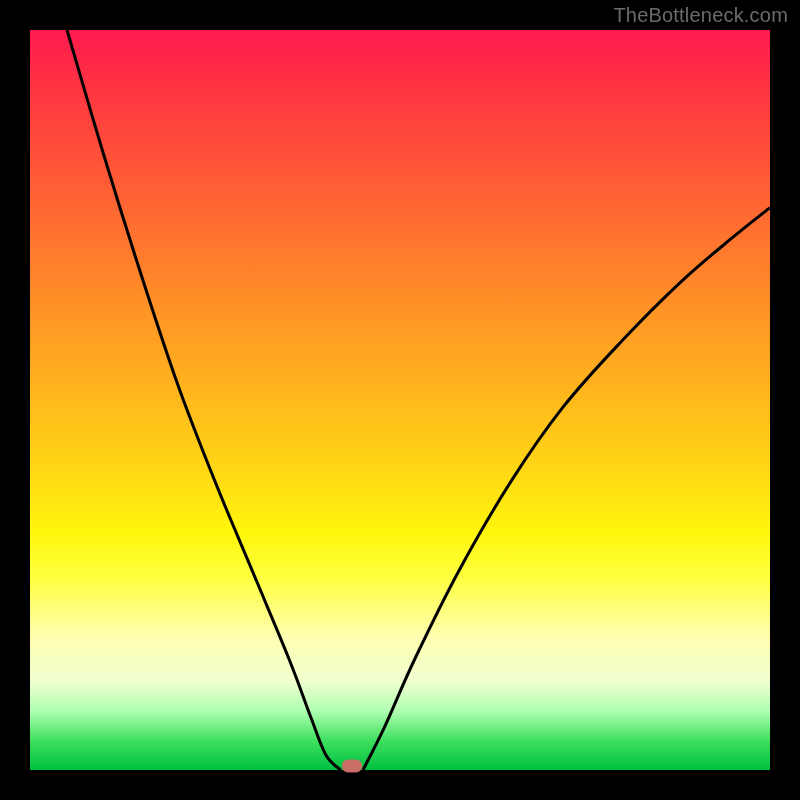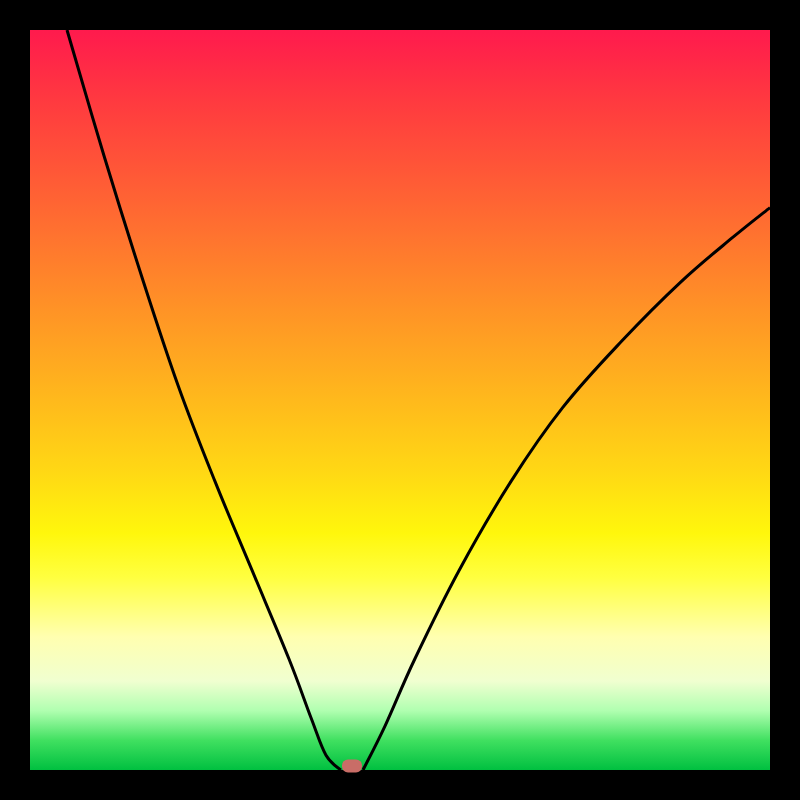--- a/index.html
+++ b/index.html
@@ -66,20 +66,21 @@
     height: 13px;
     background: #c96d67;
     border-radius: 6px;
     transform: translate(-50%, -50%);
   }
 </style>
 </head>
 <body>
 
 <div class="frame">
+  <div class="watermark">TheBottleneck.com</div>
   <div class="plot-area">
     <svg class="curve" viewBox="0 0 740 740" preserveAspectRatio="none">
       <path id="curve-left" fill="none" stroke="#000" stroke-width="3" d="M 37 0 C 43.66 22.644000000000013, 60.68 81.84400000000008, 74 125.80000000000007 C 87.32 169.75600000000006, 97.68 202.90800000000002, 111 244.2 C 124.32 285.49199999999996, 134.68 317.904, 148 355.2 C 161.32 392.496, 171.68 418.09999999999997, 185 451.4 C 198.32 484.7, 208.68 508.232, 222 540.2 C 235.32 572.168, 248.344 602.36, 259 629 C 269.656 655.64, 274.53999999999996 670.884, 281.2 688.2 C 287.86 705.5160000000001, 290.67199999999997 715.8760000000001, 296 725.2 C 301.32800000000003 734.524, 308.136 737.336, 310.8 740"></path>
       <path id="curve-right" fill="none" stroke="#000" stroke-width="3" d="M 333 740 C 336.996 732.008, 345.876 715.58, 355.2 695.6 C 364.524 675.62, 371.48 656.972, 384.8 629 C 398.12 601.028, 411.884 572.168, 429.2 540.2 C 446.51599999999996 508.232, 462.35200000000003 480.70399999999995, 481 451.4 C 499.64799999999997 422.096, 512.8199999999999 402.708, 532.8 377.40000000000003 C 552.78 352.09200000000004, 570.688 333.444, 592 310.8 C 613.312 288.156, 631.22 270.24799999999993, 651.2 251.59999999999997 C 671.1800000000001 232.95199999999997, 687.016 220.52000000000004, 703 207.20000000000005 C 718.984 193.88000000000005, 733.34 182.92800000000003, 740 177.60000000000002"></path>
     </svg>
     <div id="marker" class="marker" style="left: 321.9px; top: 736.3px;"></div>
   </div>
 </div>
 
 </body></html>

